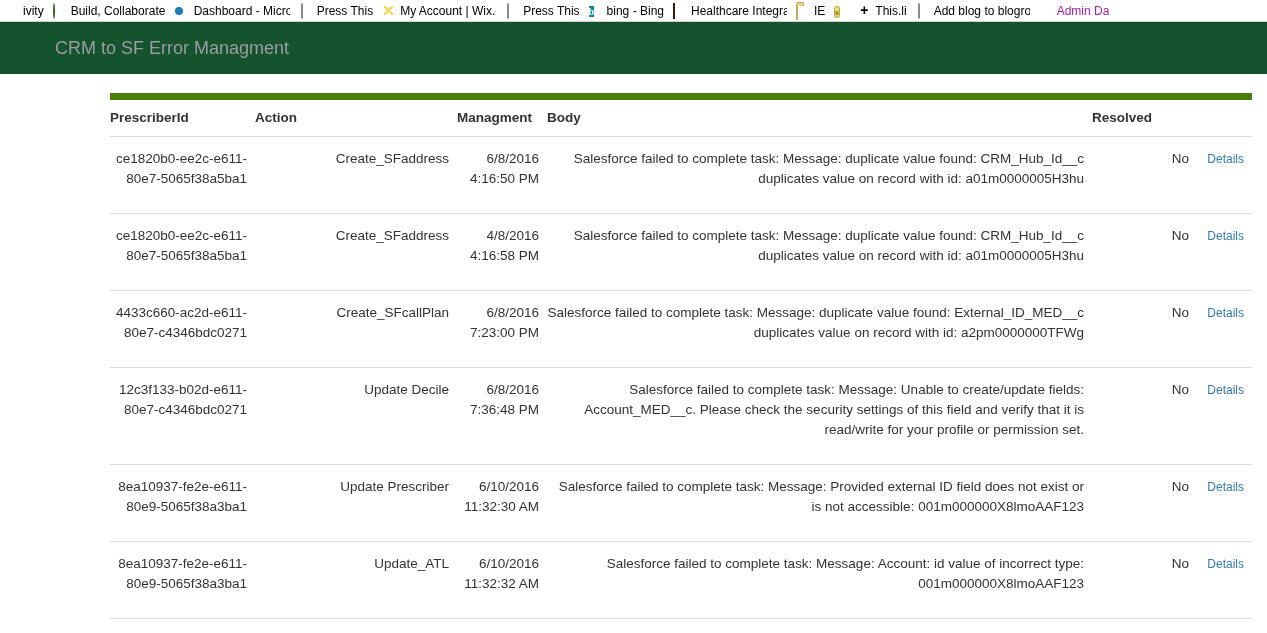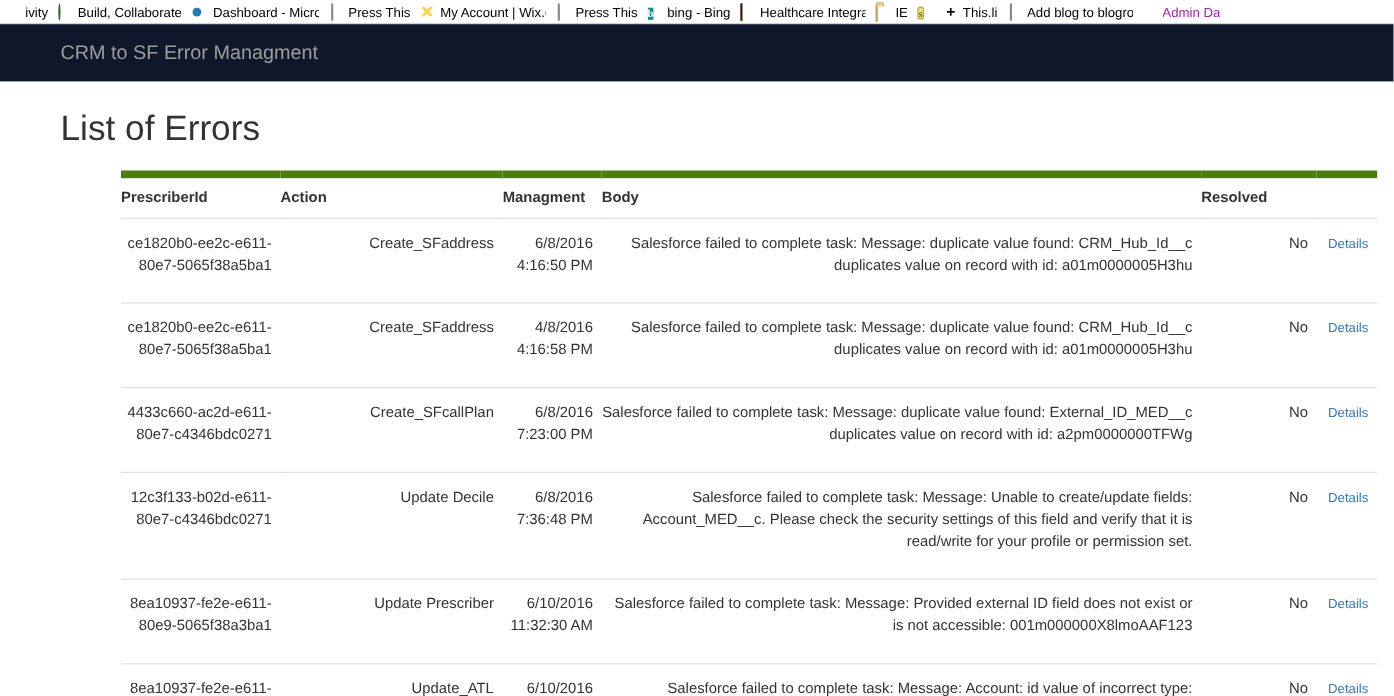--- a/index.html
+++ b/index.html
@@ -160,21 +160,21 @@
   }
   .ic-office {
     width: 11px; height: 13px;
     background: linear-gradient(90deg, #e8602c 0%, #e8602c 38%, #f5f5f5 38%, #f5f5f5 100%);
     border-radius: 1px;
   }
 
   
   #app-navbar {
     height: 52px;
-    background: #0f172a;
+    background: #14532d;
     display: flex;
     align-items: center;
   }
   #app-brand {
     margin-left: 55px;
     color: #9d9d9d;
     font-size: 18px;
     line-height: 20px;
     font-family: "Liberation Sans", sans-serif;
     text-decoration: none;
@@ -304,21 +304,20 @@
       <span class="bm-icon"><span class="ic-office"></span></span>
       <span class="bm-label">Admin Da</span>
     </a>
   </div>
 
 <div id="app-navbar">
   <a id="app-brand" href="#">CRM to SF Error Managment</a>
 </div>
 
 <div id="content">
-  <h1 id="page-title">List of Errors</h1>
 
   <div id="table-wrap">
     <table id="errors-table">
       <colgroup>
         <col class="col-id">
         <col class="col-action">
         <col class="col-ts">
         <col class="col-body">
         <col class="col-res">
         <col class="col-links">

